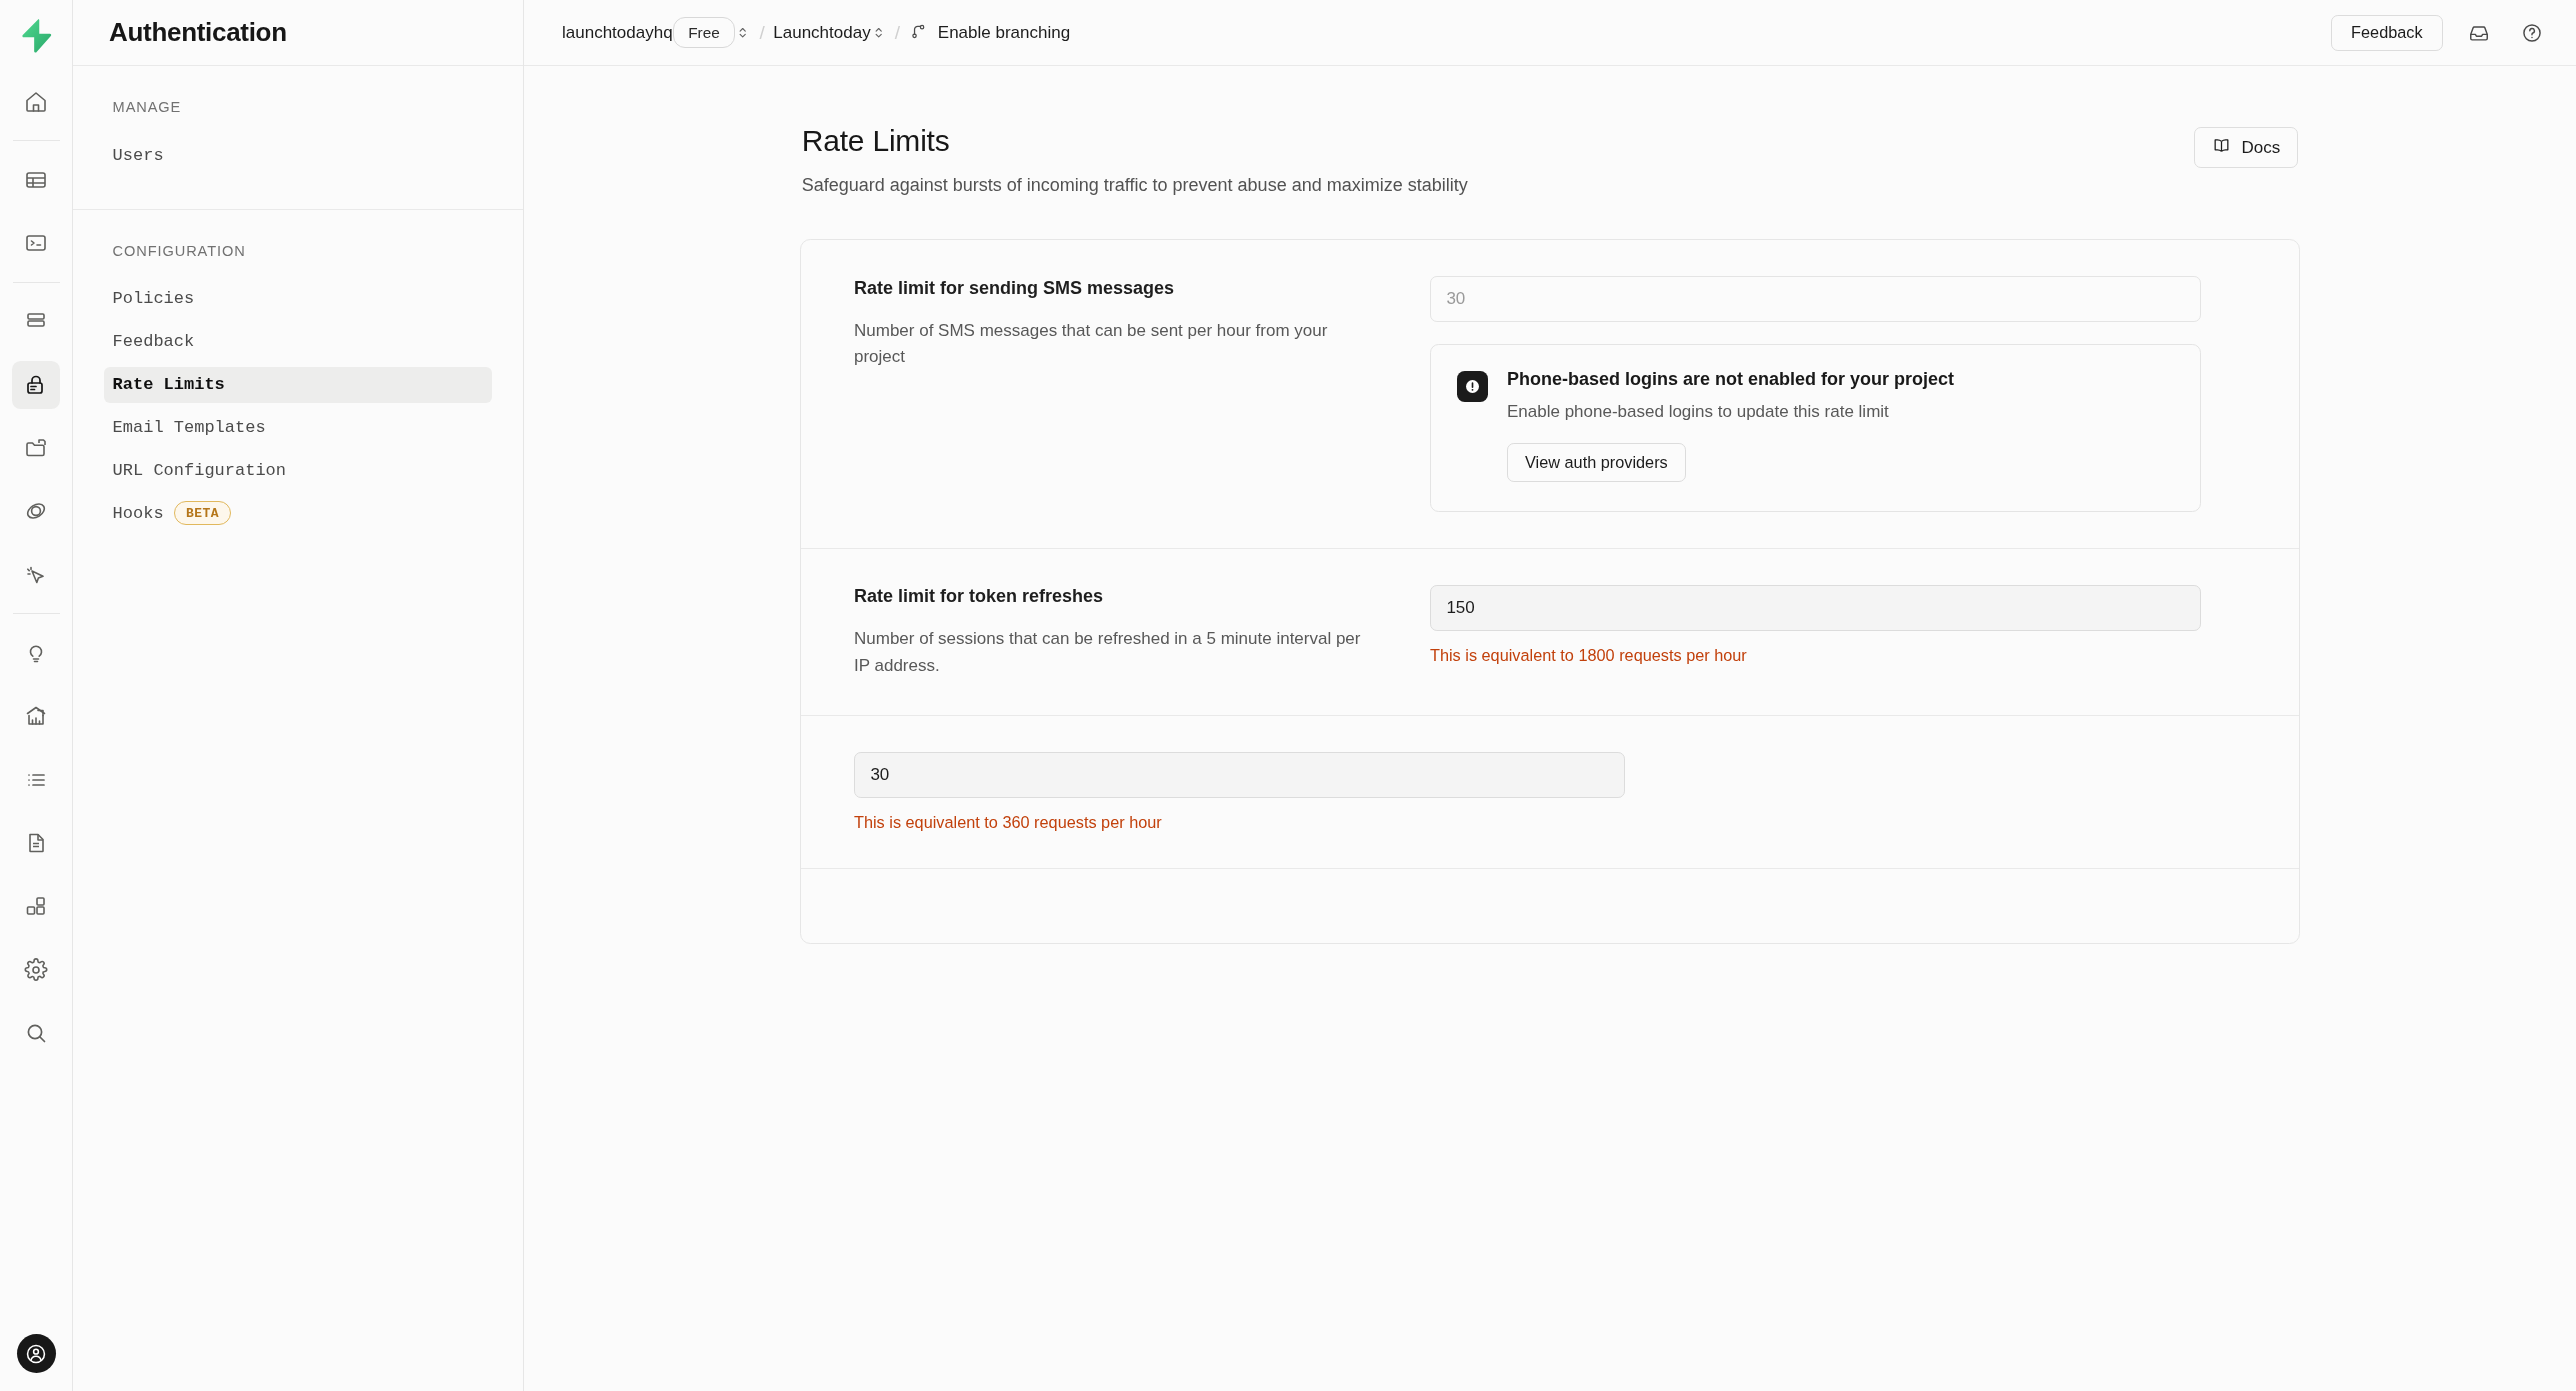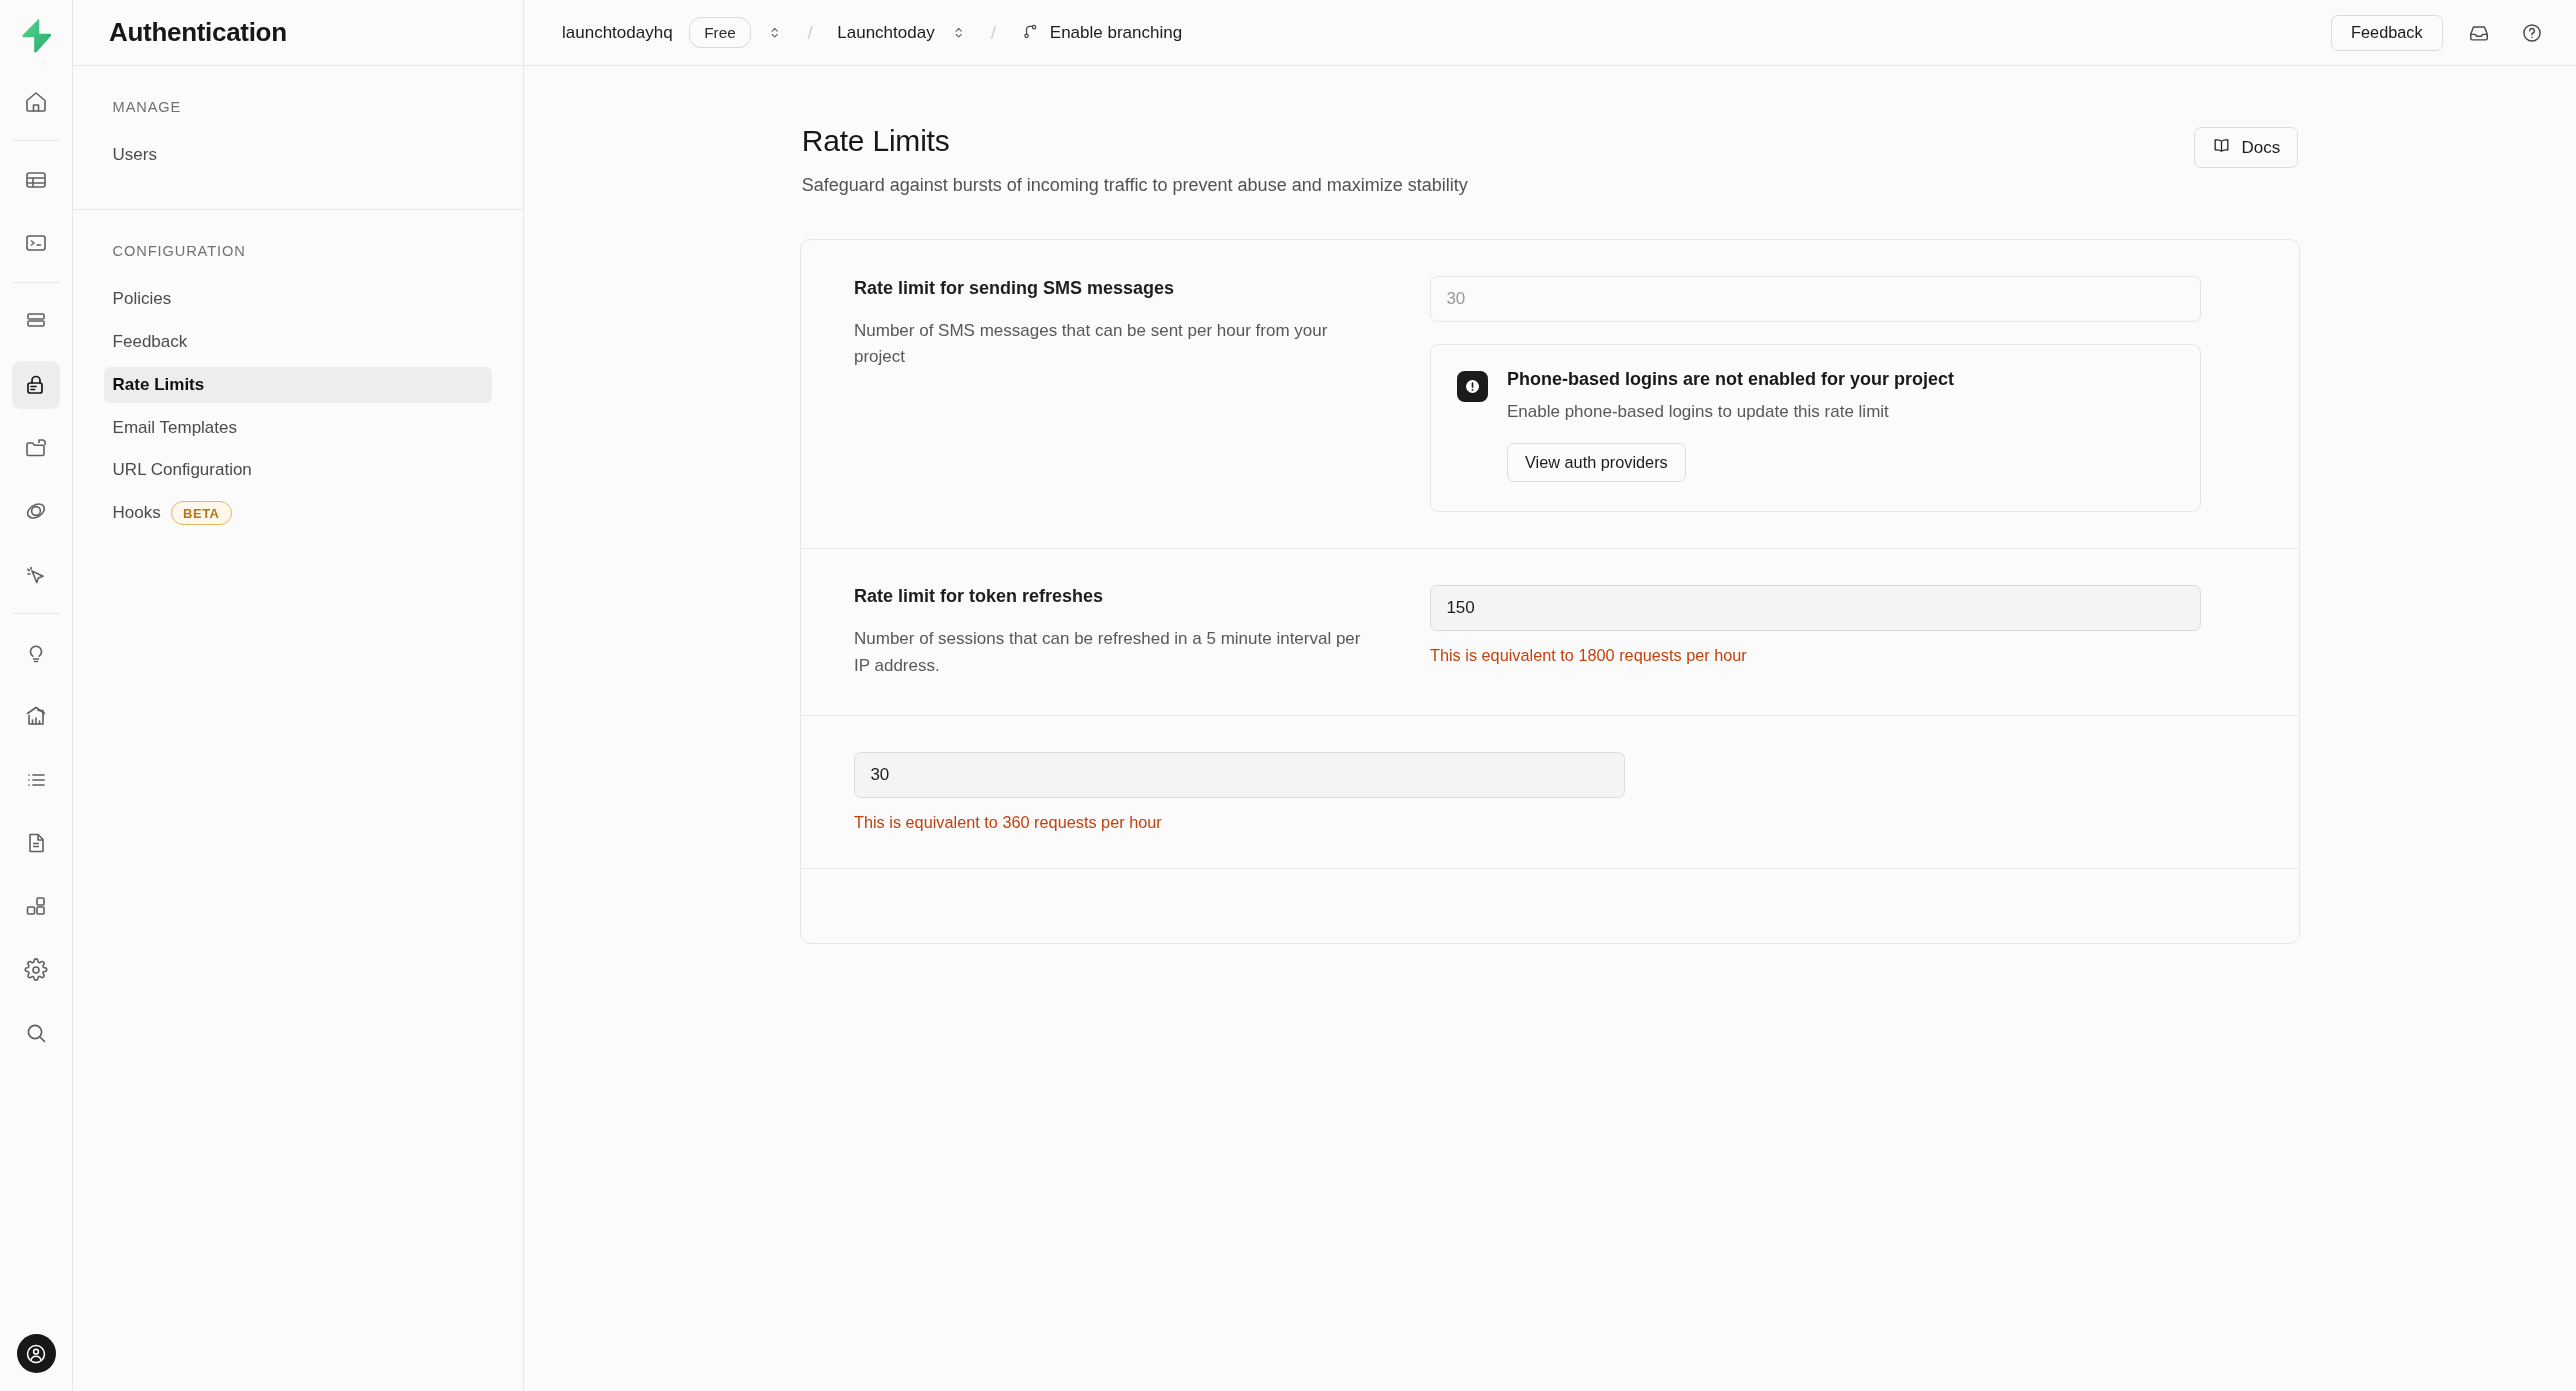--- a/index.html
+++ b/index.html
@@ -66,41 +66,42 @@
     font-size: 14.6px; letter-spacing: 0.9px;
     color: #717171; text-transform: uppercase;
     padding: 0 8.6px; margin-bottom: 22px; font-weight: 400;
   }
   .nav-item {
     display: flex; align-items: center; gap: 10.3px;
     height: 36px; padding: 0 8.6px;
     border-radius: 6px;
     font-size: 17px; color: #4b4b4b;
     margin-bottom: 6.9px;
+    font-family: Liberation Mono, monospace;
   }
   .nav-item.active { background: #ededec; color: #101010; font-weight: 700; }
   .badge-beta {
     display: inline-flex; align-items: center; justify-content: center;
     height: 24px; padding: 0 11px;
     border: 0.9px solid #e1b85c; border-radius: 856px;
     background: #fdf7ec; color: #b5761a;
     font-size: 13px; font-weight: 600; letter-spacing: 0.5px;
   }
 
   
   .main { flex: 1 1 auto; display: flex; flex-direction: column; min-width: 0; background: #fbfbfb; }
 
   .topbar {
     height: 66px; flex: 0 0 66px;
     border-bottom: 0.9px solid #e9e9e9;
     display: flex; align-items: center;
     padding: 0 27.4px 0 38px;
     background: #fbfbfb;
   }
-  .crumbs { display: flex; align-items: center; gap: 16px; }
+  .crumbs { display: flex; align-items: center; gap: 0; }
   .crumb-text { font-size: 17px; color: #1d1d1d; }
   .pill-free {
     display: inline-flex; align-items: center; justify-content: center;
     height: 31px; padding: 0 14.6px;
     border: 0.9px solid #d8d8d8; border-radius: 12px;
     background: #fbfbfb; color: #2c2c2c; font-size: 15.4px;
   }
   .chev { color: #636363; display: flex; align-items: center; }
   .crumb-slash { color: #d0d0d0; font-size: 19px; margin: 0 8.6px; }
   .branch { display: flex; align-items: center; gap: 10.3px; }

